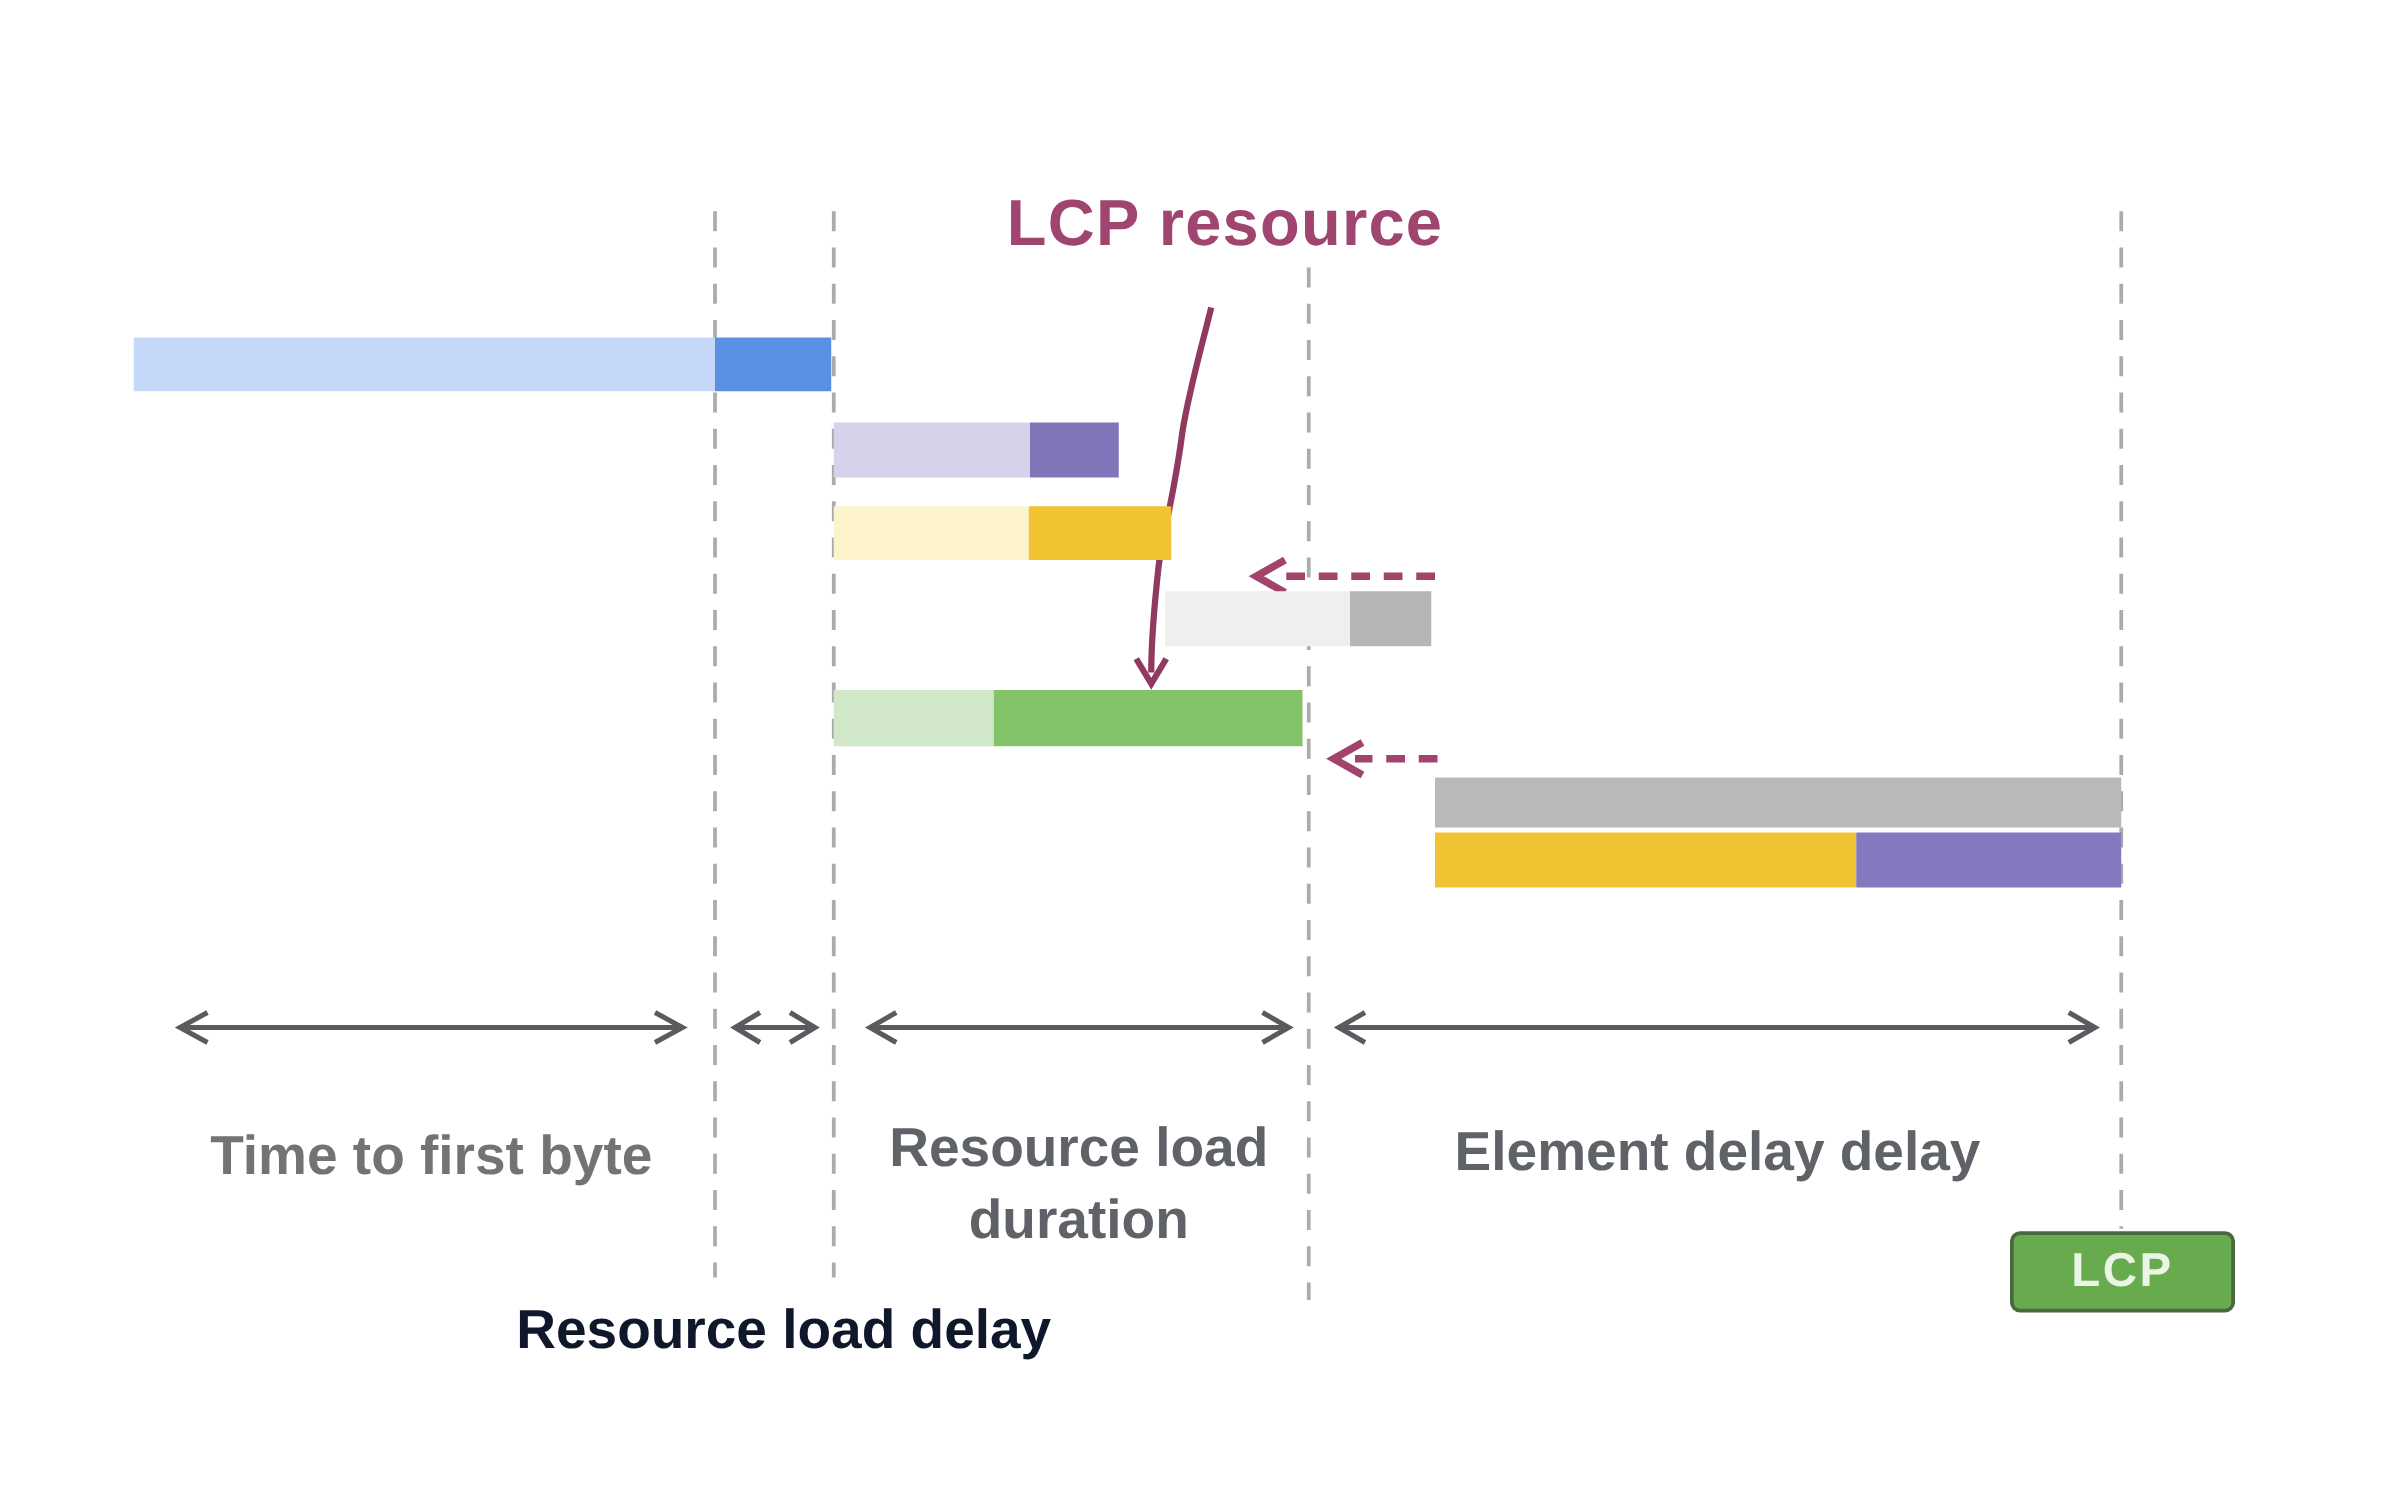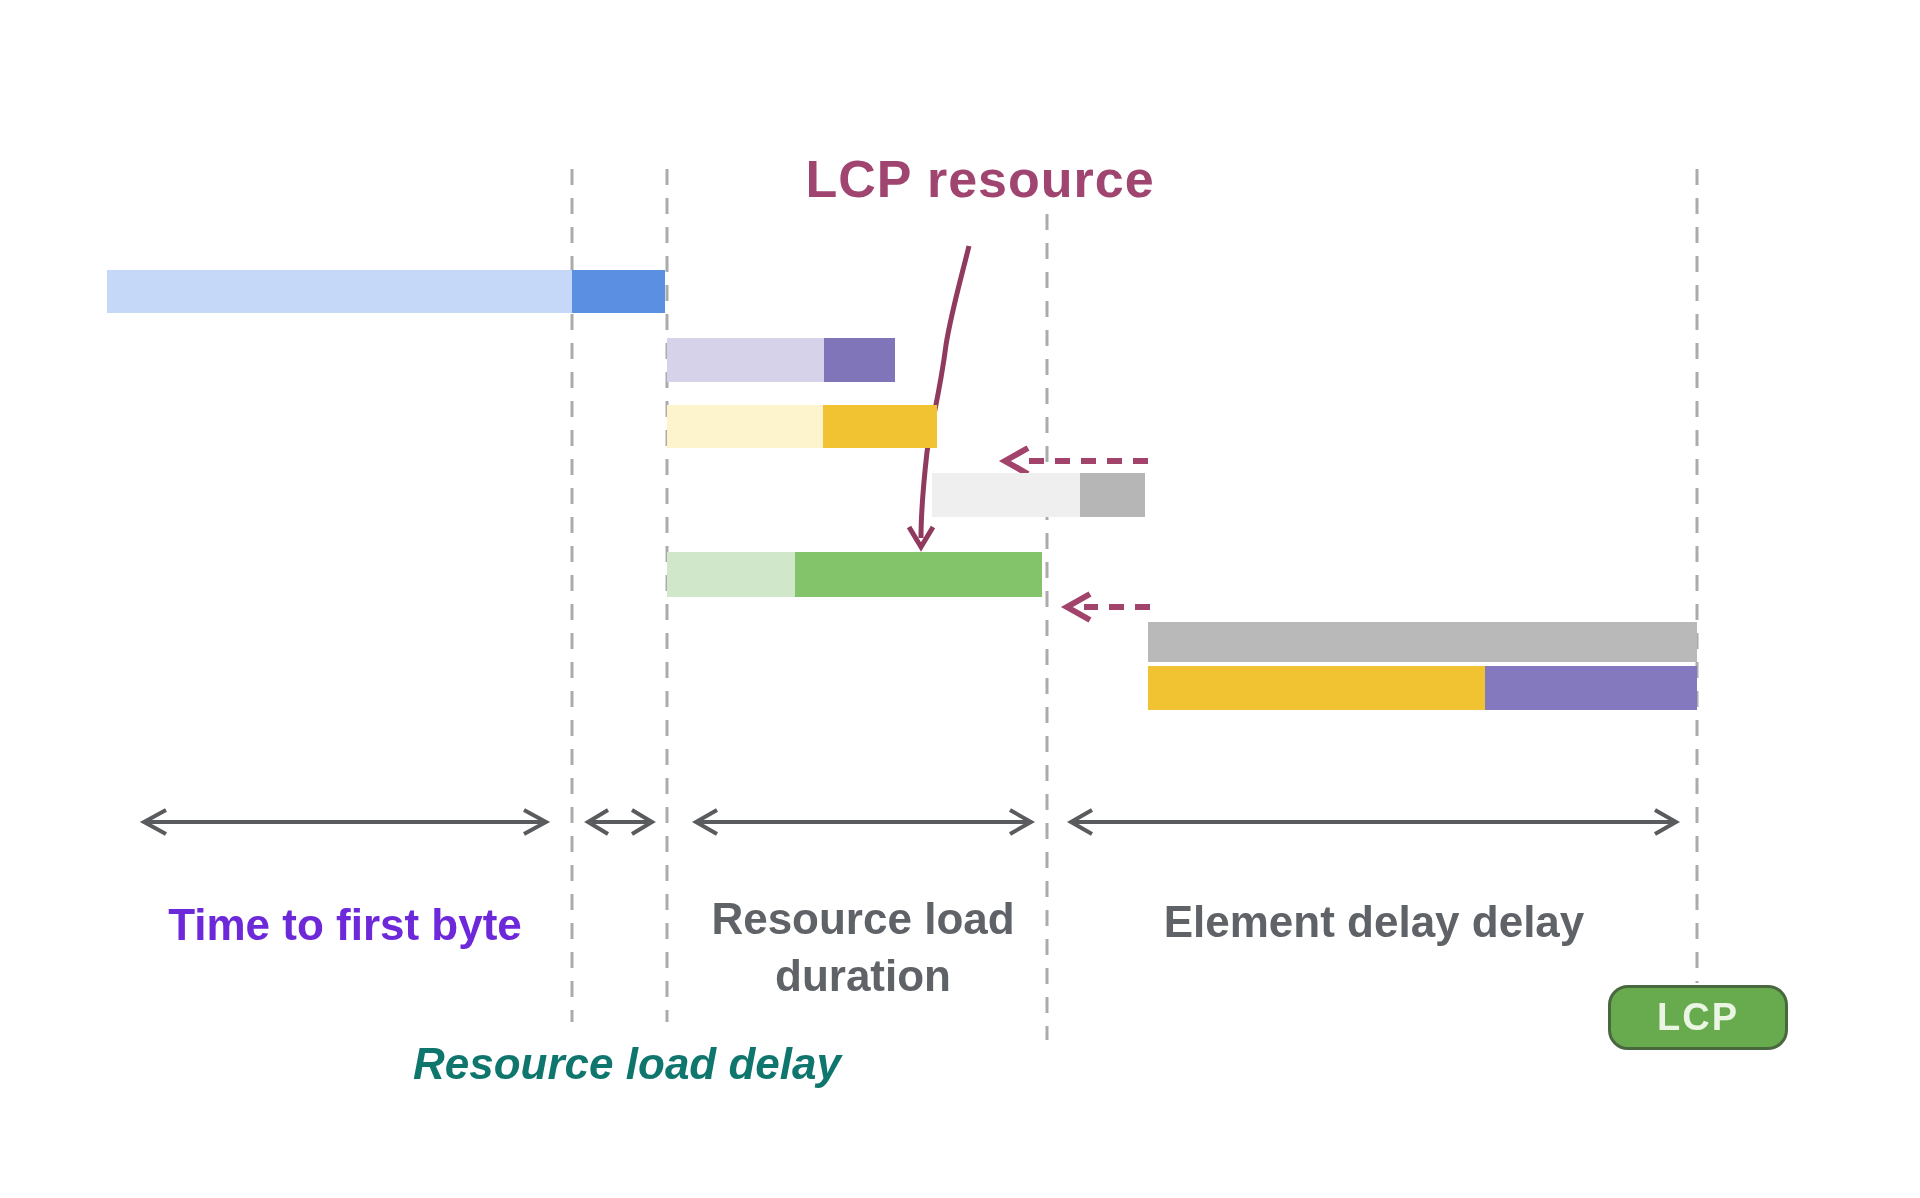--- a/index.html
+++ b/index.html
@@ -16,21 +16,21 @@
   }
   .phase-label{
     position:absolute;font-size:44px;font-weight:700;text-align:center;line-height:1.3;
   }
   .label-ttfb{left:95px;top:896px;width:500px;}
   .label-duration{left:683px;top:890px;width:360px;text-align:center;}
   .label-render{left:1124px;top:893px;width:500px;}
   .label-delay{left:377px;top:1035px;width:500px;}
   .lcp-badge{
     position:absolute;left:1608px;top:985px;width:180px;height:65px;
-    border-radius:20px;display:flex;align-items:center;justify-content:center;
+    border-radius:8px;display:flex;align-items:center;justify-content:center;
     font-size:38px;font-weight:700;letter-spacing:2px;box-sizing:border-box;
   }
 </style>
 </head>
 <body>
 
 <div class="canvas">
 
   <svg class="svg-layer" viewBox="0 0 1920 1198" xmlns="http://www.w3.org/2000/svg">
 
@@ -86,23 +86,23 @@
       <div class="bar-seg" style="left: 1080px; top: 473px; width: 65px; height: 44px; background: rgb(182, 182, 182);"></div>
       <div class="bar-seg" style="left: 667px; top: 552px; width: 128px; height: 45px; background: rgb(208, 232, 201);"></div>
       <div class="bar-seg" style="left: 795px; top: 552px; width: 247px; height: 45px; background: rgb(131, 196, 107);"></div>
       <div class="bar-seg" style="left: 1148px; top: 622px; width: 549px; height: 40px; background: rgb(185, 185, 185);"></div>
       <div class="bar-seg" style="left: 1148px; top: 666px; width: 337px; height: 44px; background: rgb(241, 194, 50);"></div>
       <div class="bar-seg" style="left: 1485px; top: 666px; width: 212px; height: 44px; background: rgb(132, 121, 191);"></div>
     </div>
 
   <div class="diagram-title" style="color: rgb(160, 69, 112);">LCP resource</div>
 
-  <div class="phase-label label-ttfb" style="color: #6d28d9;">Time to first byte</div>
+  <div class="phase-label label-ttfb" style="color: #737373;">Time to first byte</div>
 
   <div class="phase-label label-duration" style="color: rgb(95, 99, 104);">Resource load duration</div>
 
   <div class="phase-label label-render" style="color: rgb(95, 99, 104);">Element delay delay</div>
 
-  <div class="phase-label label-delay" style="color: #0f766e; font-style: italic;">Resource load delay</div>
+  <div class="phase-label label-delay" style="color: #0f172a;">Resource load delay</div>
 
   <div class="lcp-badge" style="border: 3px solid rgb(74, 104, 63); background: rgb(104, 170, 78); color: rgb(234, 246, 227);">LCP</div>
 
 </div>
 
 </body></html>

